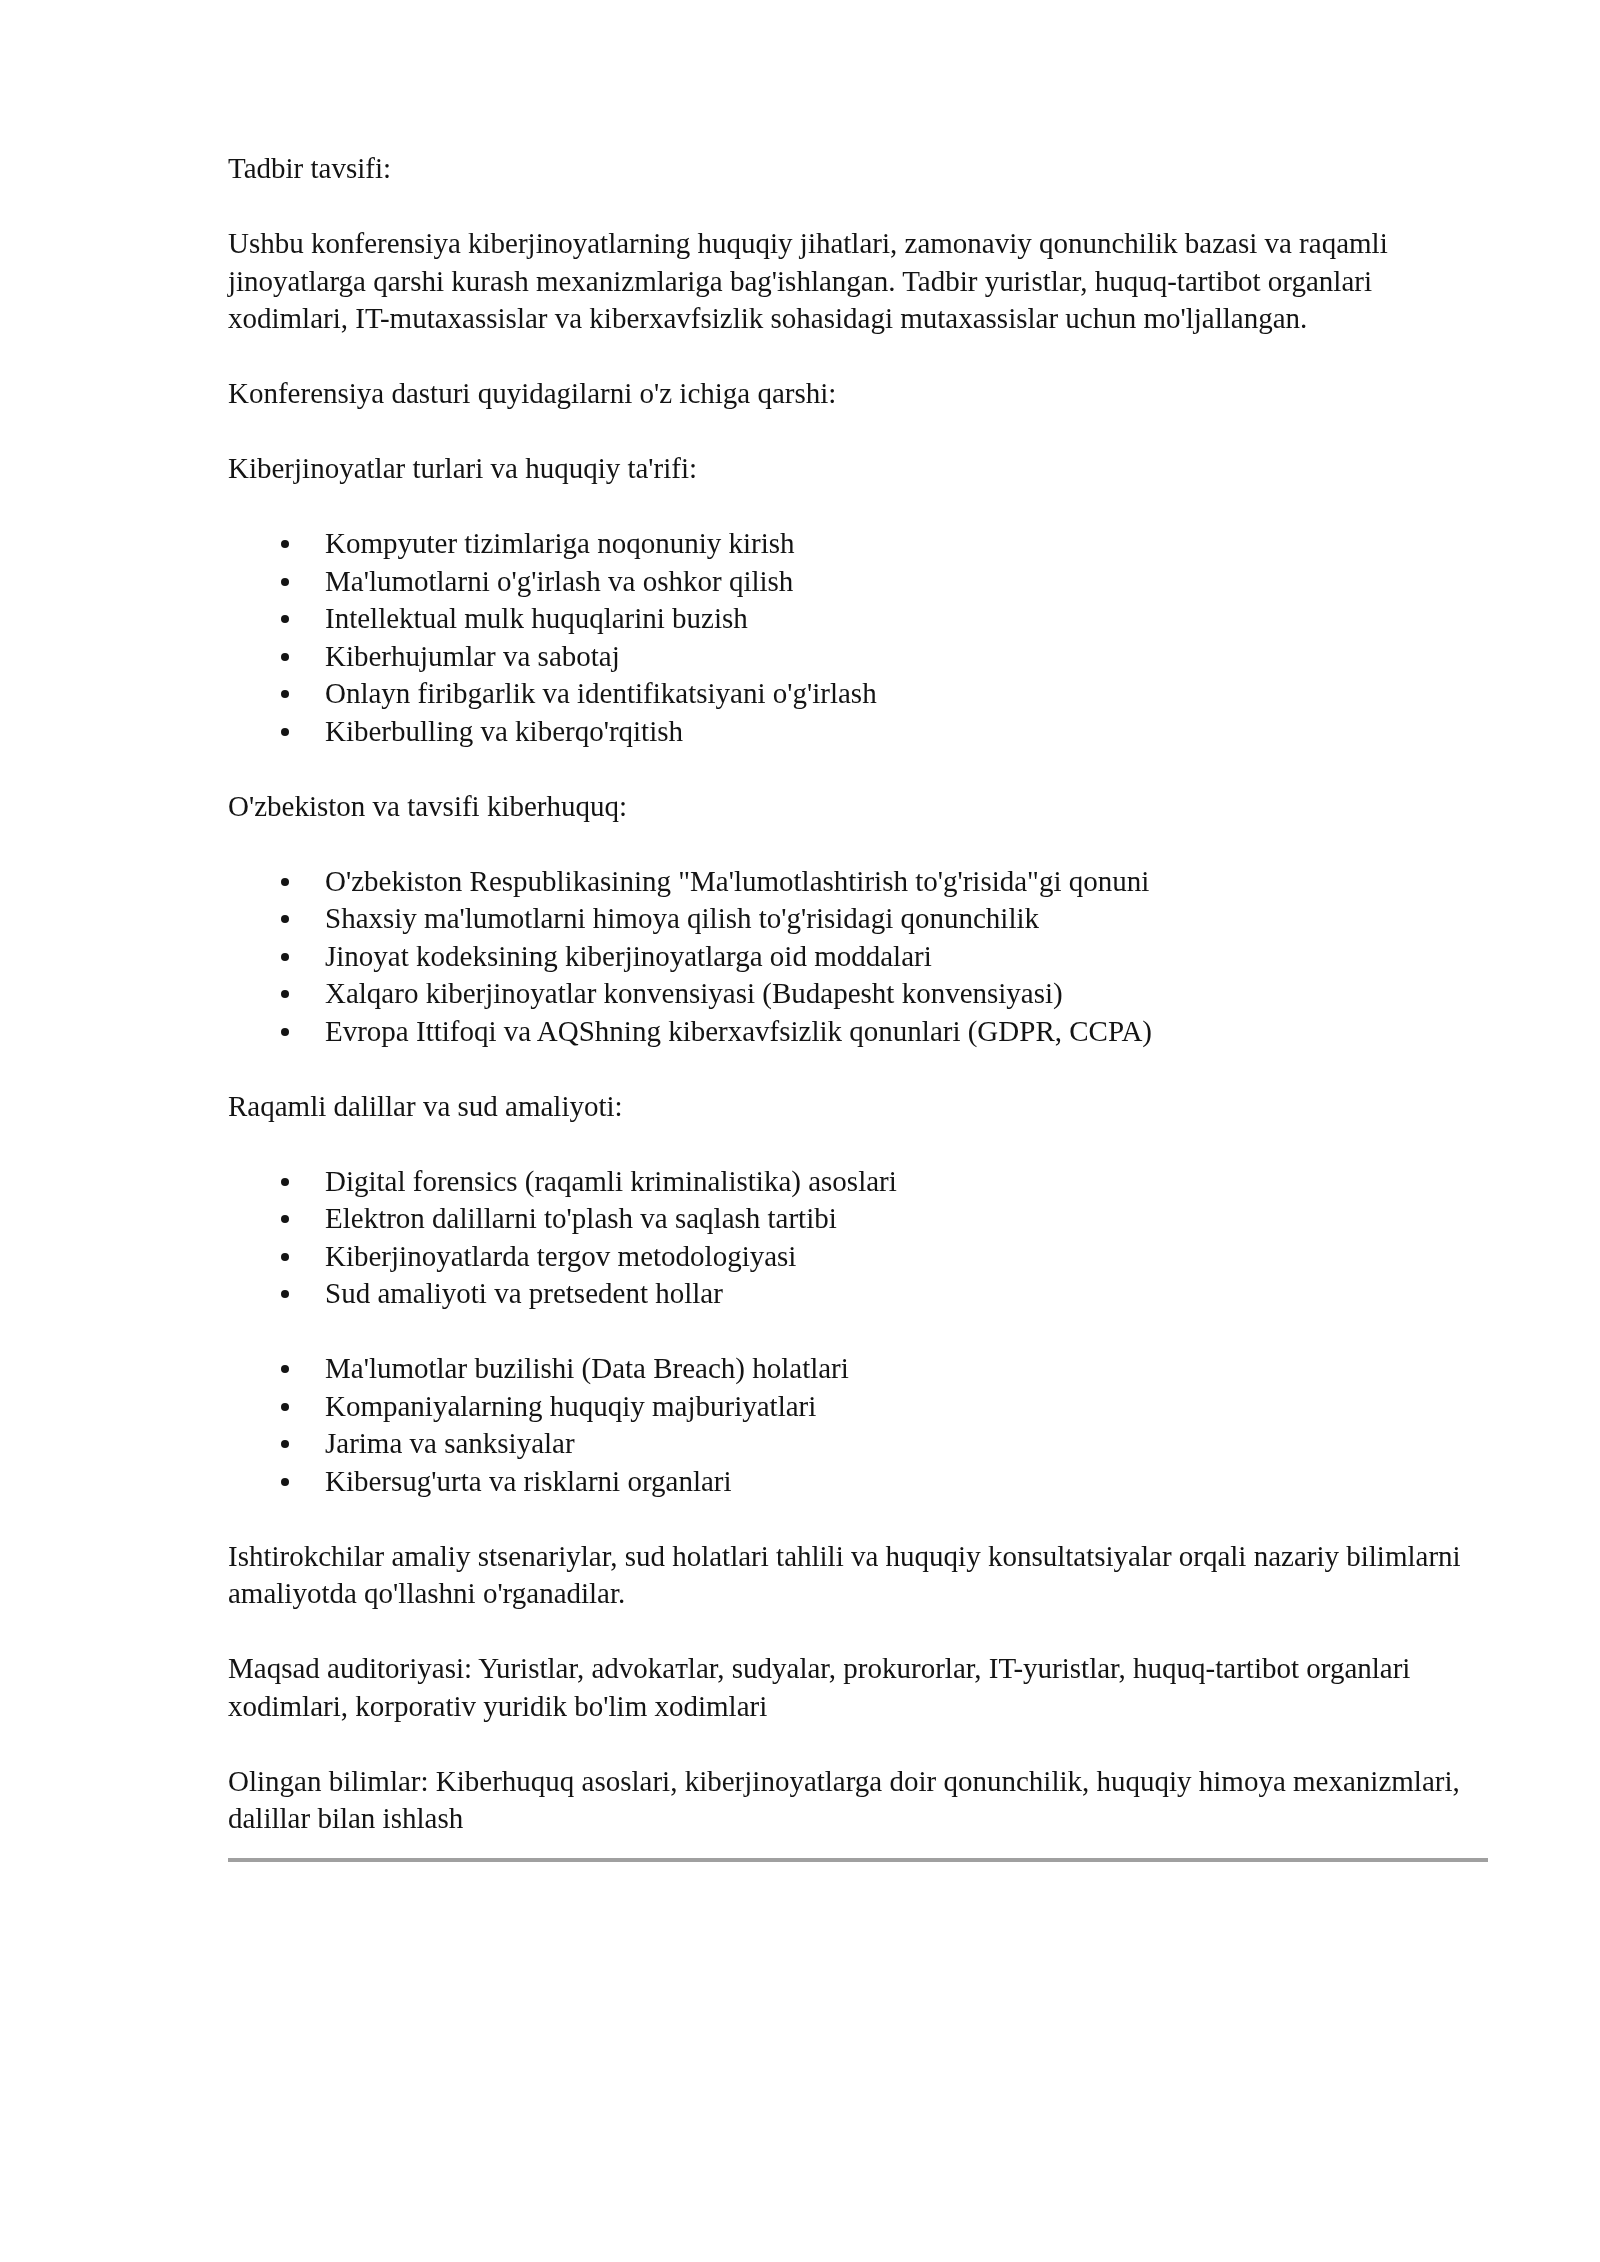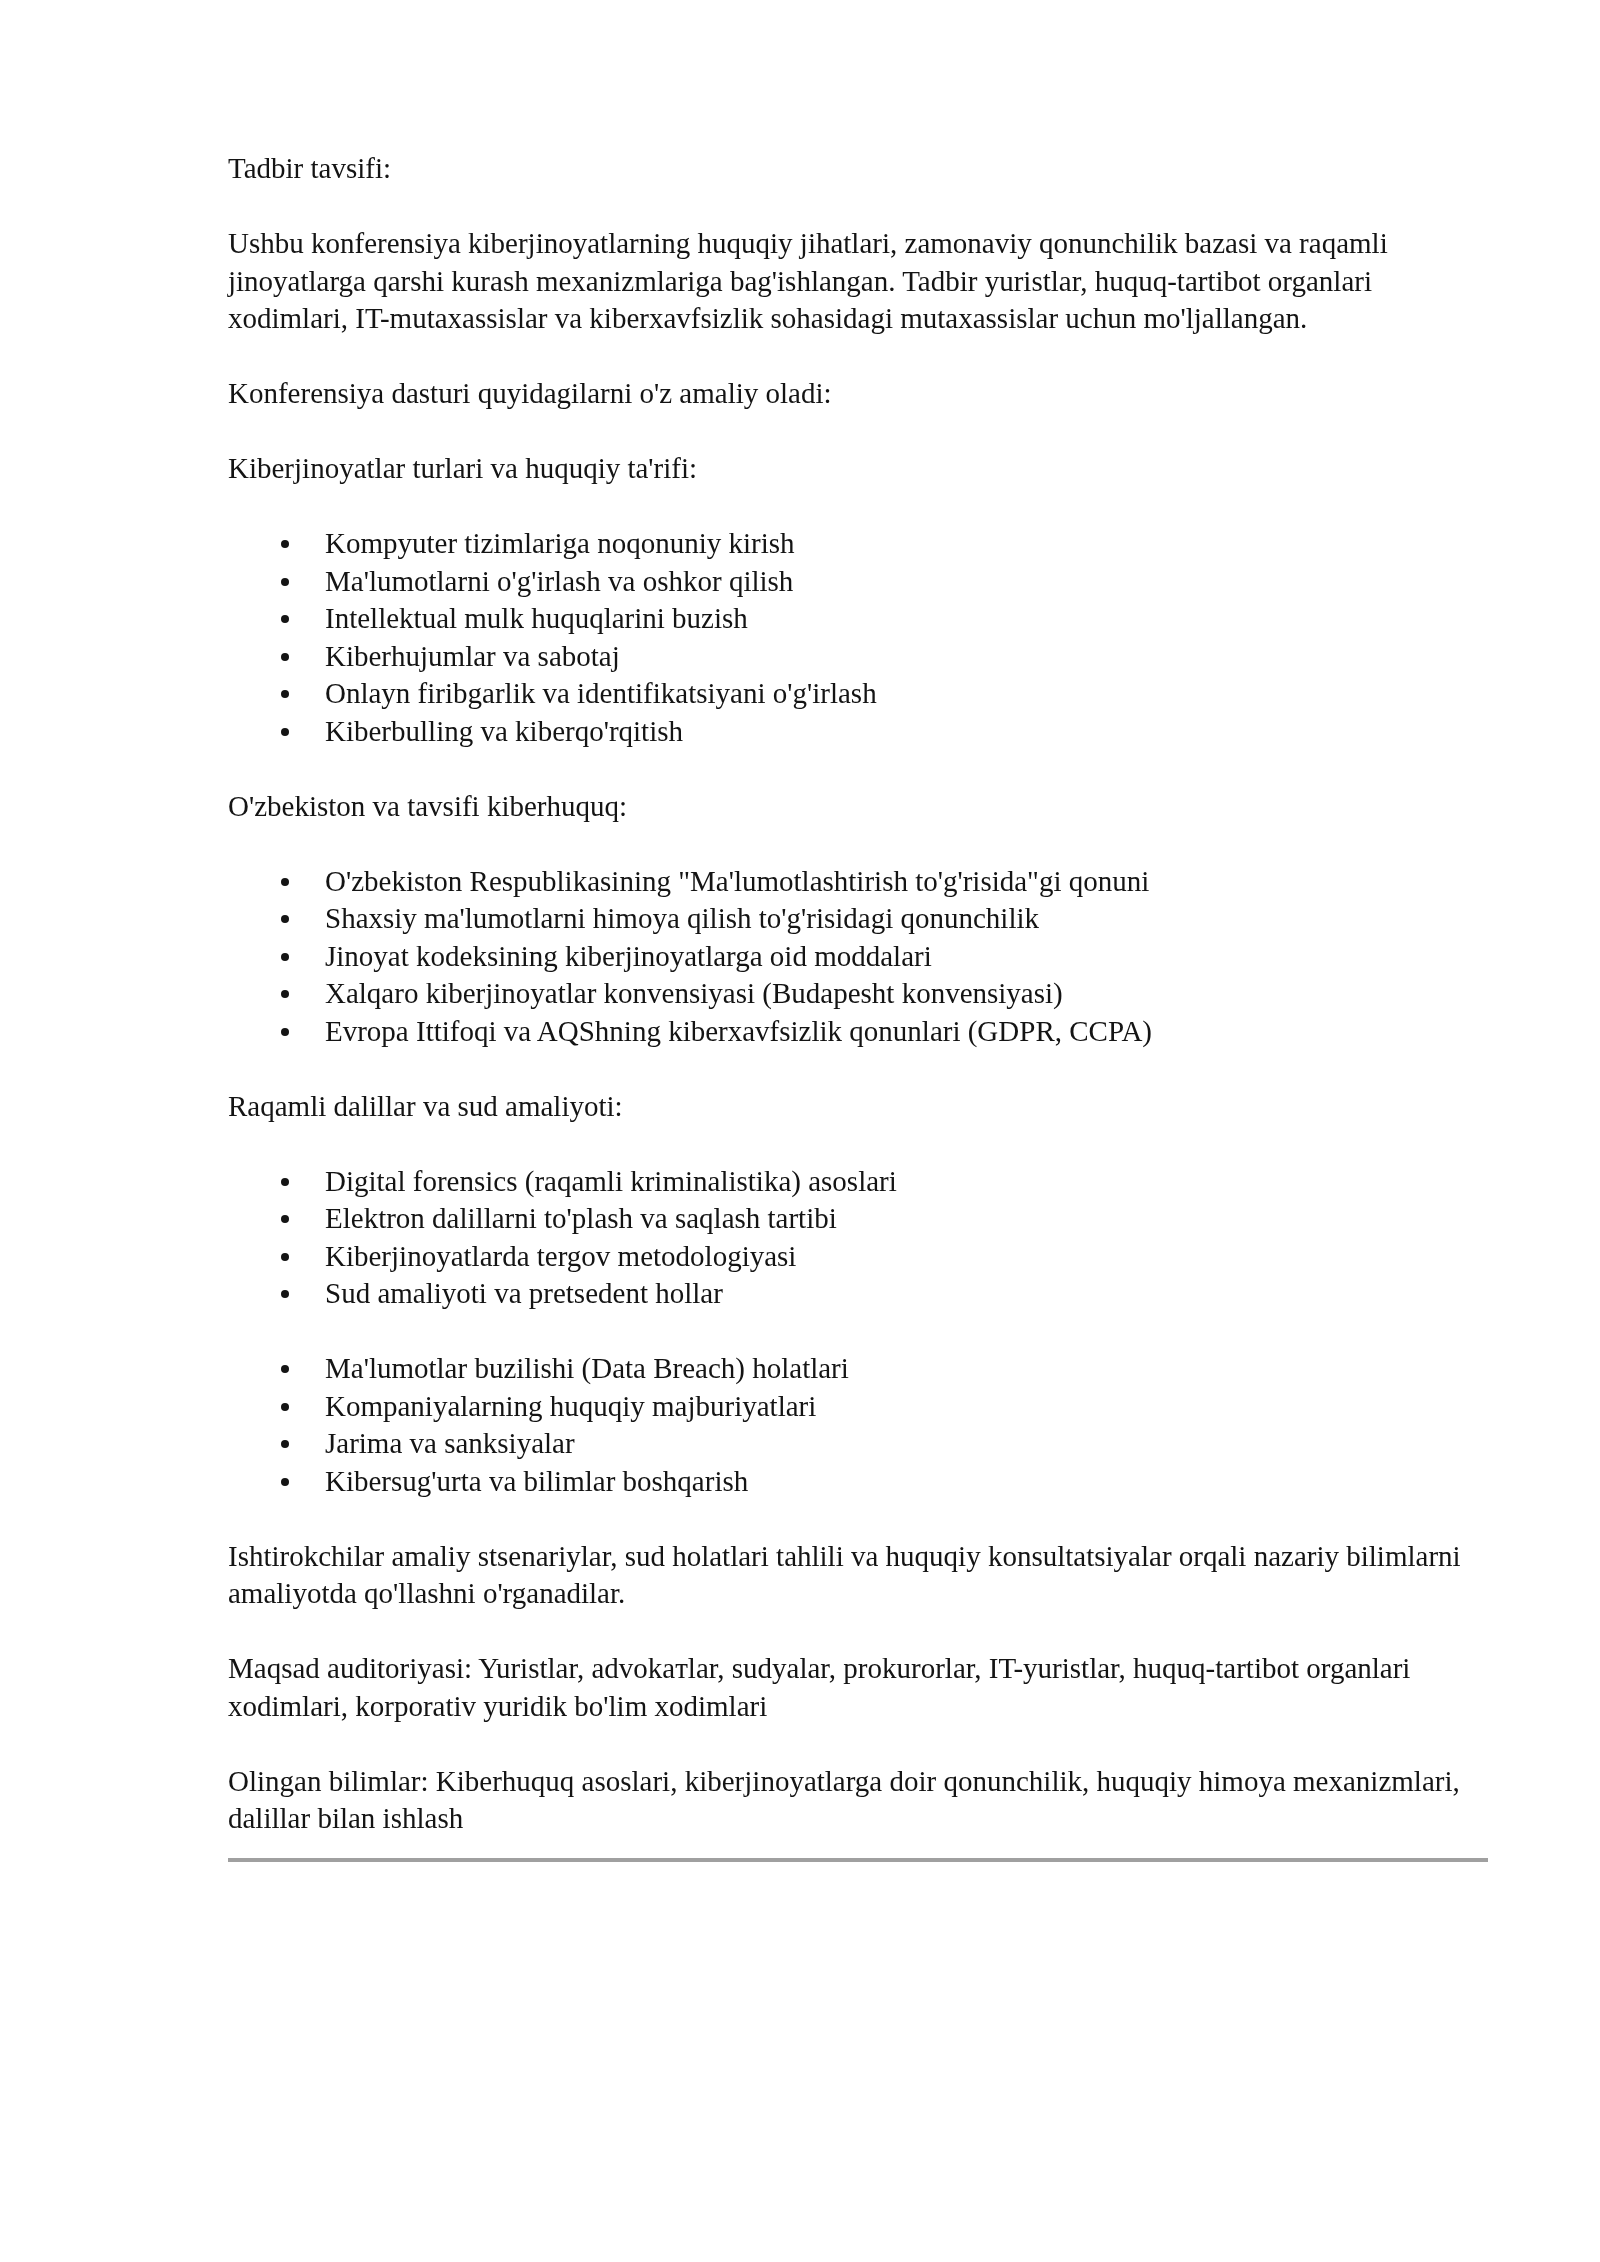--- a/index.html
+++ b/index.html
@@ -60,21 +60,21 @@
 </head>
 <body>
 
 <div class="page">
   <div class="doc">
 
     <p class="b">Tadbir tavsifi:</p>
 
     <p>Ushbu konferensiya kiberjinoyatlarning huquqiy jihatlari, zamonaviy qonunchilik bazasi va raqamli jinoyatlarga qarshi kurash mexanizmlariga bag'ishlangan. Tadbir yuristlar, huquq-tartibot organlari xodimlari, IT-mutaxassislar va kiberxavfsizlik sohasidagi mutaxassislar uchun mo'ljallangan.</p>
 
-    <p>Konferensiya dasturi quyidagilarni o'z amaliy oladi:</p>
+    <p>Konferensiya dasturi quyidagilarni o'z ichiga qarshi:</p>
 
     <p class="b">Kiberjinoyatlar turlari va huquqiy ta'rifi:</p>
     <ul>
       <li>Kompyuter tizimlariga noqonuniy kirish</li>
       <li>Ma'lumotlarni o'g'irlash va oshkor qilish</li>
       <li>Intellektual mulk huquqlarini buzish</li>
       <li>Kiberhujumlar va sabotaj</li>
       <li>Onlayn firibgarlik va identifikatsiyani o'g'irlash</li>
       <li>Kiberbulling va kiberqo'rqitish</li>
     </ul>
@@ -93,21 +93,21 @@
       <li>Digital forensics (raqamli kriminalistika) asoslari</li>
       <li>Elektron dalillarni to'plash va saqlash tartibi</li>
       <li>Kiberjinoyatlarda tergov metodologiyasi</li>
       <li>Sud amaliyoti va pretsedent hollar</li>
     </ul>
 
     <ul>
       <li>Ma'lumotlar buzilishi (Data Breach) holatlari</li>
       <li>Kompaniyalarning huquqiy majburiyatlari</li>
       <li>Jarima va sanksiyalar</li>
-      <li>Kibersug'urta va bilimlar boshqarish</li>
+      <li>Kibersug'urta va risklarni organlari</li>
     </ul>
 
     <p>Ishtirokchilar amaliy stsenariylar, sud holatlari tahlili va huquqiy konsultatsiyalar orqali nazariy bilimlarni amaliyotda qo'llashni o'rganadilar.</p>
 
     <p><span class="b">Maqsad auditoriyasi:</span><span> Yuristlar, advokaтlar, sudyalar, prokurorlar, IT-yuristlar, huquq-tartibot organlari xodimlari, korporativ yuridik bo'lim xodimlari</span></p>
 
     <p class="last"><span class="b">Olingan bilimlar:</span><span> Kiberhuquq asoslari, kiberjinoyatlarga doir qonunchilik, huquqiy himoya mexanizmlari, dalillar bilan ishlash</span></p>
 
     <hr class="rule">
 

